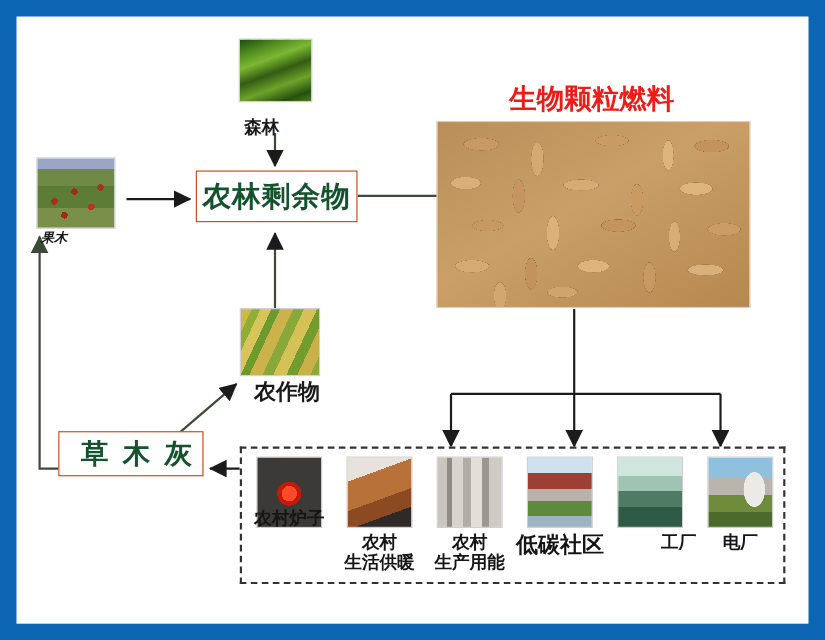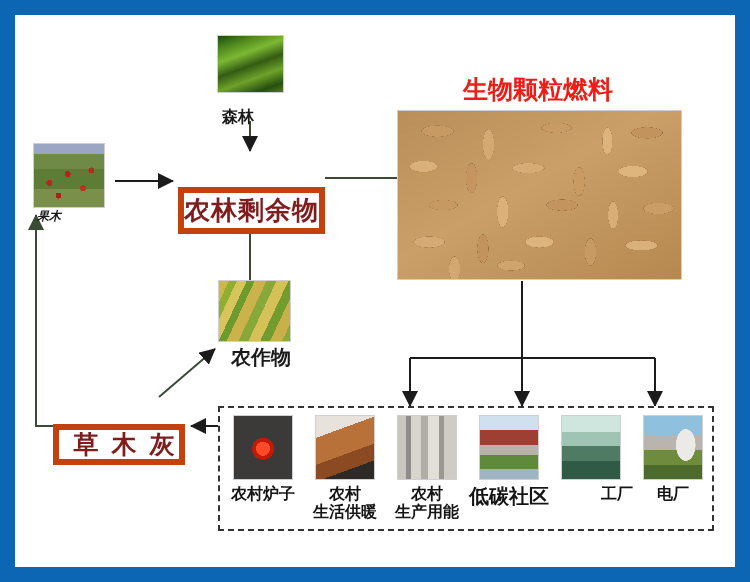--- a/index.html
+++ b/index.html
@@ -25,27 +25,26 @@
   .lbl{
     position:absolute;
     color:#1a1a1a;
     font-weight:bold;
     white-space:nowrap;
     line-height:1.12;
     letter-spacing:0px;
   }
   .box{
     position:absolute;
-    border:6px solid #c2410c;
+    border:1px solid #c2410c;
     background:#ffffff;
     box-sizing:border-box;
     display:flex;align-items:center;justify-content:center;
     font-weight:bold;
-    color:#7f1d1d;
-    margin-top:32px;
+    color:#14532d;
   }
   .dashbox{
     position:absolute;
     border:2px dashed #333;
     background:#ffffff;
     box-sizing:border-box;
   }
   .title-red{
     position:absolute;
     color:#ed1c16;
@@ -150,21 +149,21 @@
                 radial-gradient(ellipse 22px 8px at 40% 92%,#cfa46d 0 60%,#9c7546 62%,transparent 64%),
                 radial-gradient(ellipse 9px 20px at 20% 94%,#d2a770 0 60%,#9e7647 62%,transparent 64%),
                 linear-gradient(150deg,#b98e58,#caa068 45%,#b5884f 100%);
               background-color:#b98e58;"></div>
 
   <div class="dashbox" style="left:203px;top:391px;width:496px;height:125px;"></div>
 
   <div class="node-img" style="left:218px;top:400px;width:60px;height:65px;
        background-image:radial-gradient(circle at 50% 52%,#ff4a2a 0 16%,#c11a08 16% 25%,#3c3a38 25% 100%),
                         linear-gradient(135deg,#7d7a74,#4a4744);"></div>
-  <div class="cap" style="left:206px;top:470px;width:84px;font-size:16px;">
+  <div class="cap" style="left:206px;top:448px;width:84px;font-size:16px;">
     <div>农村炉子</div>
     <div></div>
   </div>
 
   <div class="node-img" style="left:300px;top:400px;width:60px;height:65px;
        background-image:linear-gradient(160deg,#e8e2dc 0 26%,#b9713a 26% 58%,#8c4a22 58% 78%,#2e2a28 78% 100%),
                         radial-gradient(circle at 30% 20%,rgba(255,255,255,.8) 0 18%,transparent 20%);"></div>
   <div class="cap" style="left:288px;top:470px;width:84px;font-size:16px;">
     <div>农村</div>
     <div>生活供暖</div>

